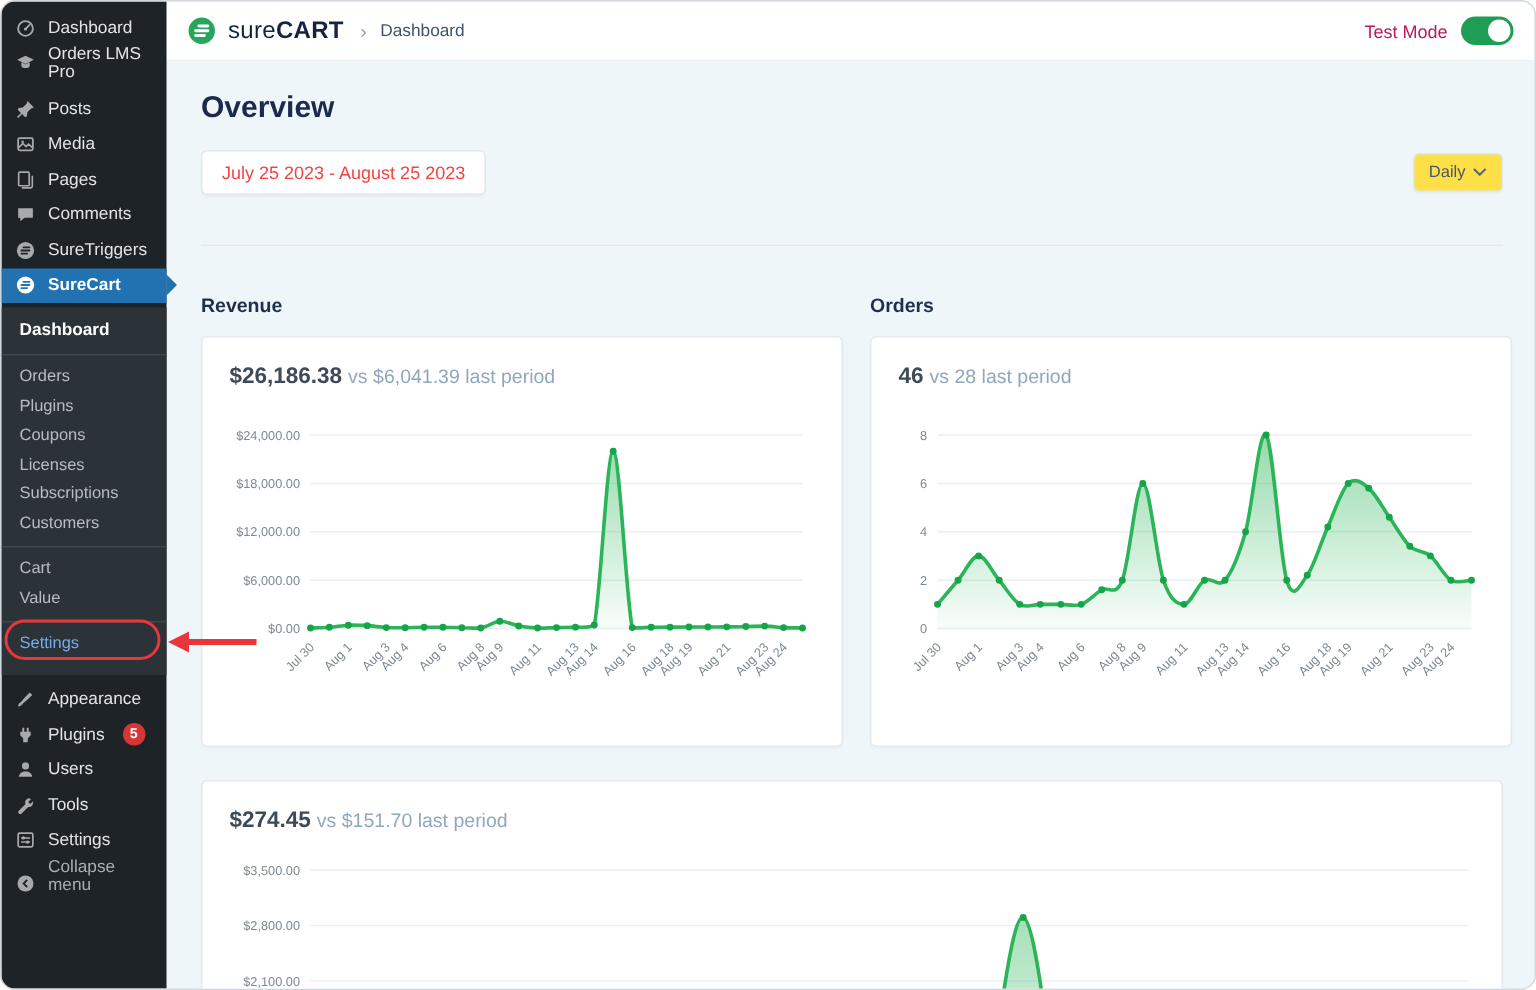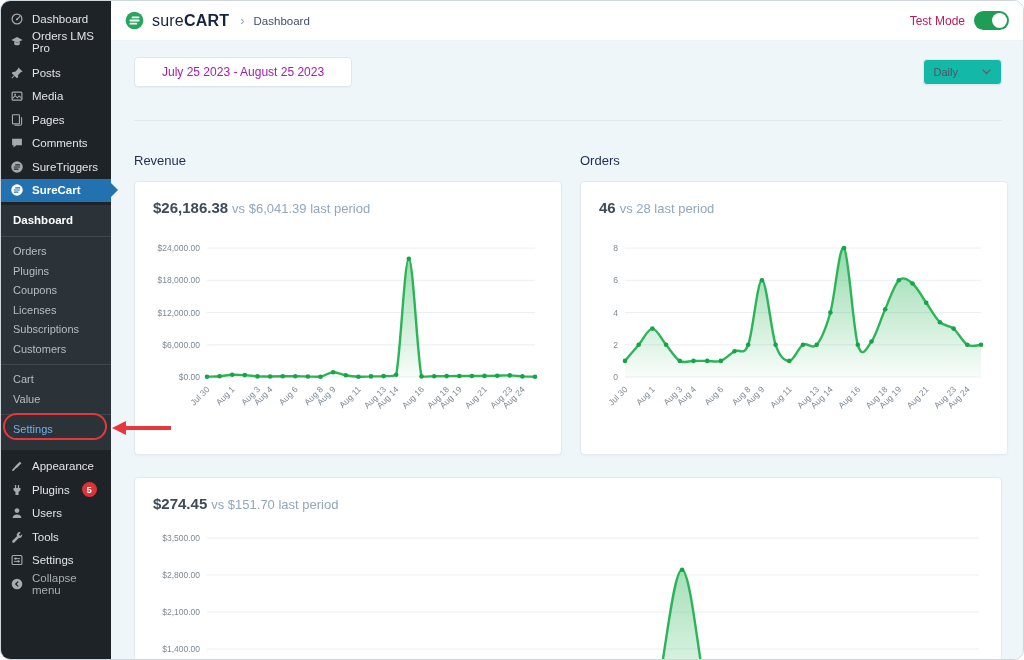--- a/index.html
+++ b/index.html
@@ -14,42 +14,42 @@
   .mi.active{background:#2271b1;color:#fff;font-weight:600;--stripe:#2271b1;}
   .mi.active .icon{color:#fff;}
   .mi.active::after{content:"";position:absolute;right:-7px;top:50%;transform:translateY(-50%);border:7px solid transparent;border-left:7px solid #2271b1;border-right:0;}
   .badge{background:#d63638;color:#fff;border-radius:50%;min-width:15px;height:15px;font-size:9.5px;line-height:15px;text-align:center;margin-left:4px;font-weight:700;}
   .submenu{background:#2c3338;padding:4px 0 10px;margin-top:3px;}
   .sub-h{height:22px;line-height:22px;font-weight:700;color:#fff;font-size:11.5px;padding-left:12px;cursor:pointer;}
   .sub-d{border-top:1px solid #40464d;margin:5px 0;}
   .sub-i{height:19.5px;line-height:19.5px;font-size:11px;color:#b7bcc2;padding-left:12px;cursor:pointer;}
   .sub-i.link-blue{color:#72aee6;}
   #menu-bottom{padding-top:5px;}
-  .mi.dim{color:#a8adb3;}
+  .mi.dim{color:#a8adb3;align-items:flex-end;}
   
   .topbar{position:absolute;left:110px;top:0;right:0;height:40px;background:#fff;display:flex;align-items:center;padding:0 14px 0 13px;border-bottom:1px solid #eef1f4;z-index:3;}
   .logo{display:flex;align-items:center;gap:7px;cursor:pointer;}
   .logo .icon{display:flex;color:#27a55d;--stripe:#fff;}
   .brand{font-size:16px;color:#16243e;letter-spacing:.2px;}
   .brand b{font-weight:800;}
   .crumb-sep{color:#97a1b2;font-size:13px;margin:0 9px 0 11px;}
   .crumb{font-size:11.5px;color:#41506b;cursor:pointer;}
   .tb-spacer{flex:1;}
   .tm-label{font-size:12px;color:#be185d;margin-right:9px;}
   .toggle{width:35px;height:19px;border-radius:10px;background:#1f9d55;position:relative;cursor:pointer;}
   .toggle .knob{position:absolute;right:2px;top:2px;width:15px;height:15px;border-radius:50%;background:#fff;}
   
   .content{position:absolute;left:110px;top:40px;right:0;bottom:0;background:#eff6fa;padding:0 21px 0 23px;}
   h1.page-title{margin:20px 0 0;font-size:20px;font-weight:700;color:#1b2a4e;}
   .controls{display:flex;justify-content:space-between;align-items:center;margin-top:16px;}
-  .datebox{background:#fff;border:1px solid #e0e6ed;border-radius:4px;padding:7px 27px;font-size:12px;color:#a21caf;box-shadow:0 1px 1px rgba(20,40,60,.04);cursor:pointer;}
-  .selbox{background:#14b8a6;border:1px solid #e0e6ed;border-radius:4px;padding:6px 10px;font-size:11px;color:#4a5568;display:flex;align-items:center;gap:24px;box-shadow:0 1px 1px rgba(20,40,60,.04);cursor:pointer;}
+  .datebox{background:#fff;border:1px solid #e0e6ed;border-radius:4px;padding:7px 13px;font-size:12px;color:#ef4444;box-shadow:0 1px 1px rgba(20,40,60,.04);cursor:pointer;}
+  .selbox{background:#fde047;border:1px solid #e0e6ed;border-radius:4px;padding:6px 10px;font-size:11px;color:#4a5568;display:flex;align-items:center;gap:5px;box-shadow:0 1px 1px rgba(20,40,60,.04);cursor:pointer;}
   .rule{border-top:1px solid #e3e8ee;margin-top:33px;}
   .grid2{display:grid;grid-template-columns:1fr 1fr;column-gap:18px;margin-top:32px;}
-  h3.sec-title{margin:0 0 13px;font-size:13px;font-weight:400;color:#1f2d4e;}
+  h3.sec-title{margin:0 0 13px;font-size:13px;font-weight:700;color:#1f2d4e;}
   .card{background:#fff;border:1px solid #e4e9ef;border-radius:4px;padding:16px 18px;box-shadow:0 1px 2px rgba(20,40,60,.03);}
   .card.fixed{height:274px;}
   .stat{line-height:20px;}
   .stat-v{font-size:15px;color:#3d4a57;font-weight:600;}
   .stat-c{font-size:13px;color:#92a7bc;margin-left:4px;}
   .chart{display:block;margin-top:8px;}
   .aov-sec{margin-top:22px;}
   .grid line{stroke:#ebeef2;stroke-width:1;}
   .ylab,.xlab{font-size:8.5px;fill:#7e8993;}
   .ylab{text-anchor:end;}
@@ -237,20 +237,21 @@
     <span class="crumb-sep">›</span>
     <span class="crumb">Dashboard</span>
     <div class="tb-spacer"></div>
     <span class="tm-label">Test Mode</span>
     <div class="toggle">
         <div class="knob"></div>
       </div>
   </header>
 
   <main class="content">
+    <h1 class="page-title">Overview</h1>
 
     <div class="controls">
       <div class="datebox">July 25 2023 - August 25 2023</div>
       <div class="selbox">
         <span>Daily</span>
         <svg width="9" height="6" viewBox="0 0 9 6">
             <path d="M1 1l3.5 3.5L8 1" fill="none" stroke="#5a6575" stroke-width="1.4" stroke-linecap="round"></path>
           </svg>
       </div>
     </div>

